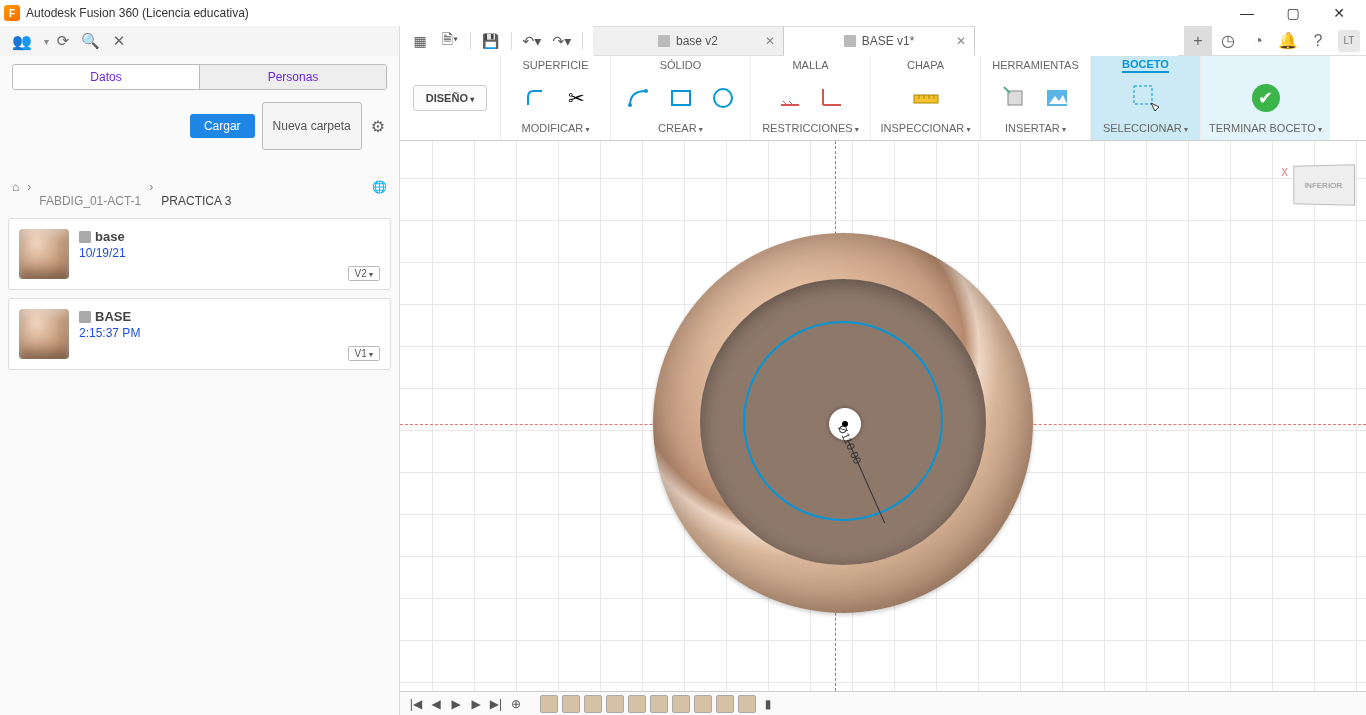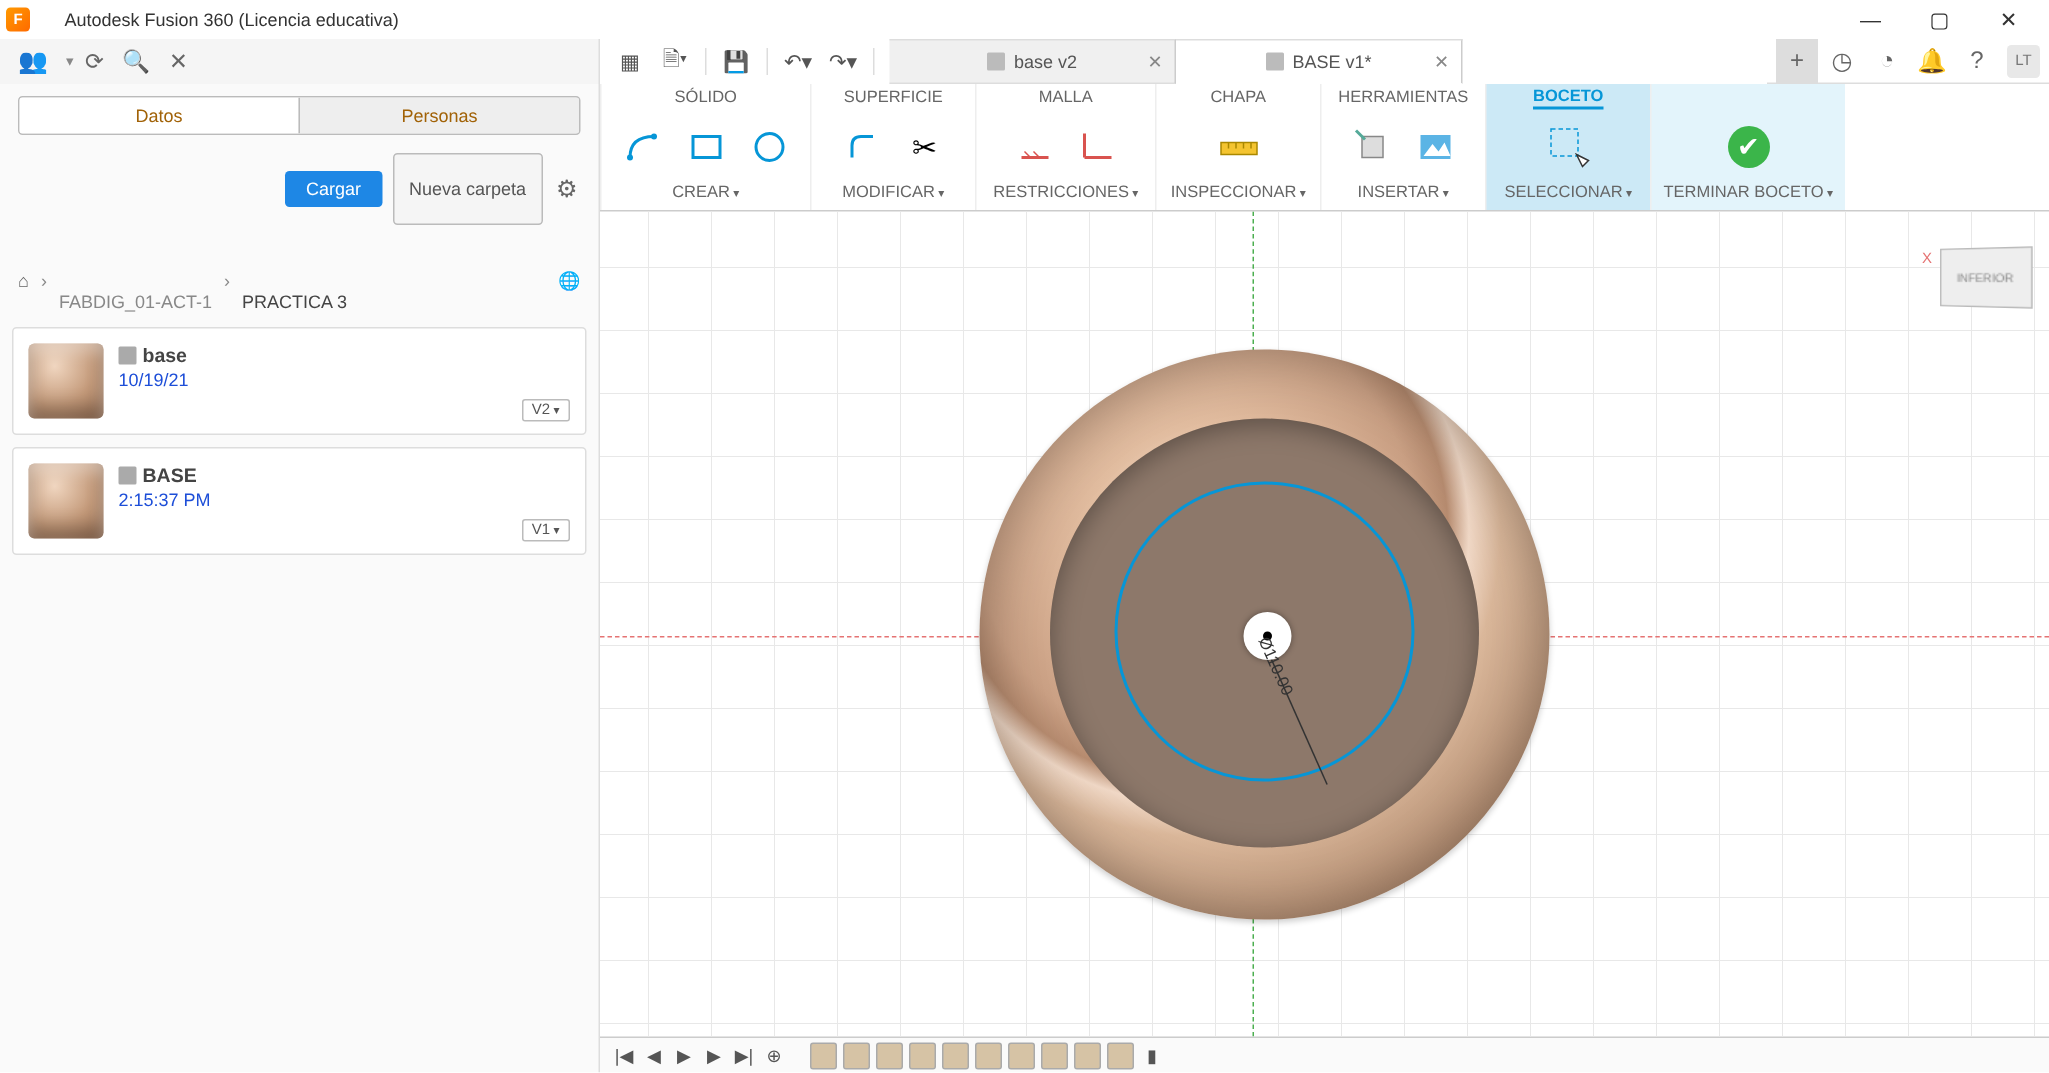--- a/index.html
+++ b/index.html
@@ -1,19 +1,19 @@
 <!DOCTYPE html>
 <html><head>
 <meta charset="utf-8">
 <style>
 * { box-sizing: border-box; margin: 0; padding: 0; font-family: "Segoe UI", Arial, sans-serif; }
 html, body { width: 1366px; height: 715px; overflow: hidden; background: #fff; }
 .titlebar { height: 26px; display: flex; align-items: center; padding: 0 4px; background: #fff; border-bottom: 0; }
 .titlebar .app-icon { width: 16px; height: 16px; background: linear-gradient(135deg,#ff9a00,#ff6a00); border-radius: 3px; margin-right: 6px; display:flex;align-items:center;justify-content:center;color:#fff;font-size:10px;font-weight:bold;}
-.titlebar .title { font-size: 12px; color: #333; flex: 1; margin-left: 17px; }
+.titlebar .title { font-size: 12px; color: #333; flex: 1; }
 .titlebar .win-btns { display: flex; }
 .titlebar .win-btn { width: 46px; height: 26px; display: flex; align-items: center; justify-content: center; color:#333; font-size:14px; }
 .topbar { height: 30px; display: flex; align-items: stretch; background: #fff; }
 .panel-user { width: 400px; display: flex; align-items: center; padding-left: 12px; background: #f5f5f5; border-right:1px solid #ddd;}
 .panel-user .people-icon { color:#555; margin-right:8px; font-size:16px;}
 .panel-user .uname { font-size: 14px; color: #333; flex:1;}
 .panel-user .chev { color:#888; font-size:10px; margin-left:4px;}
 .panel-user .tool-ico { width:28px; text-align:center; color:#666; font-size:15px;}
 .qat { display:flex; align-items:center; padding:0 6px; gap:2px; }
 .qat .q { width:28px; height:30px; display:flex; align-items:center; justify-content:center; color:#555; font-size:14px;}
@@ -24,21 +24,21 @@
 .doc-tab.active { background:#fff; border-right:1px solid #ccc; border-bottom:1px solid #fff;}
 .doc-tab .cube{ width:12px;height:12px;background:#bbb;margin-right:6px;border-radius:1px;}
 .doc-tab .x{ position:absolute; right:8px; color:#888; font-size:12px;}
 .right-icons { display:flex; align-items:center; padding:0 6px; gap:2px; border-bottom:1px solid #ddd;}
 .right-icons .r { width:28px; height:30px; display:flex; align-items:center; justify-content:center; color:#666;}
 .right-icons .add { background:#ddd; color:#666; font-size:16px;}
 .right-icons .avatar { width:22px;height:22px;border-radius:3px;background:#e8e8e8;color:#777;font-size:10px;display:flex;align-items:center;justify-content:center;margin-left:4px;}
 .main { display:flex; height: calc(715px - 56px); }
 .sidebar { width: 400px; background:#fafafa; border-right:1px solid #ddd; display:flex; flex-direction:column;}
 .side-tabs { display:flex; margin:8px 12px 0; border:1px solid #bbb; border-radius:3px; overflow:hidden; height:26px;}
-.side-tab { flex:1; text-align:center; font-size:12px; line-height:24px; color:#a16207;}
+.side-tab { flex:1; text-align:center; font-size:12px; line-height:24px; color:#6d28d9;}
 .side-tab.active { background:#fff;}
 .side-tab.inactive { background:#eee; border-left:1px solid #bbb;}
 .side-actions { display:flex; justify-content:flex-end; align-items:center; gap:7px; padding:12px;}
 .btn-primary { background:#1e87e5; color:#fff; border:none; padding:5px 14px; border-radius:3px; font-size:12px;}
 .btn-secondary { background:#f5f5f5; border:1px solid #bbb; padding:16px 10px; border-radius:3px; font-size:12px; color:#555;}
 .gear { color:#666; font-size:16px; padding:0 2px;}
 .breadcrumb { display:flex; align-items:center; padding:4px 12px 10px; gap:8px; font-size:12px; color:#888;}
 .breadcrumb .home{color:#666;}
 .breadcrumb .crumb{color:#888;margin-top:28px;}
 .breadcrumb .crumb.last{color:#444; font-weight:500;}
@@ -175,20 +175,41 @@
       <div class="item-info">
         <div class="nm"><span class="cube-sm"></span><span>BASE</span></div>
         <div class="dt">2:15:37 PM</div>
       </div>
       <div class="ver-badge">V1</div>
     </div>
   </div>
 
   <div class="canvas-wrap">
     <div class="ribbon">
+      <div class="workspace">
+        <div class="ws-btn">DISEÑO</div>
+      </div>
+      <div class="rgroup" style="width:110px">
+        <div class="toprow">
+            <span>SUPERFICIE</span>
+          </div>
+        <div class="icons">
+          <div class="ico">
+              <svg width="26" height="26">
+                <path d="M6 20 L6 12 Q6 6 12 6 L20 6" stroke="#0696d7" fill="none" stroke-width="2"></path>
+              </svg>
+            </div>
+          <div class="ico">
+              <svg width="26" height="26">
+                <text x="4" y="20" font-size="20">✂</text>
+              </svg>
+            </div>
+        </div>
+        <div class="lbl">MODIFICAR</div>
+      </div>
       <div class="rgroup" style="width:140px">
         <div class="toprow">
           <span>SÓLIDO</span>
         </div>
         <div class="icons">
           <div class="ico">
               <svg width="26" height="26">
                 <path d="M4 20 Q4 6 20 6" stroke="#0696d7" fill="none" stroke-width="2"></path>
                 <circle cx="4" cy="20" r="2" fill="#0696d7"></circle>
                 <circle cx="20" cy="6" r="2" fill="#0696d7"></circle>
@@ -199,38 +220,20 @@
                 <rect x="4" y="6" width="18" height="14" stroke="#0696d7" fill="none" stroke-width="2"></rect>
               </svg>
             </div>
           <div class="ico">
               <svg width="26" height="26">
                 <circle cx="13" cy="13" r="9" stroke="#0696d7" fill="none" stroke-width="2"></circle>
               </svg>
             </div>
         </div>
         <div class="lbl">CREAR</div>
-      </div>
-      <div class="rgroup" style="width:110px">
-        <div class="toprow">
-            <span>SUPERFICIE</span>
-          </div>
-        <div class="icons">
-          <div class="ico">
-              <svg width="26" height="26">
-                <path d="M6 20 L6 12 Q6 6 12 6 L20 6" stroke="#0696d7" fill="none" stroke-width="2"></path>
-              </svg>
-            </div>
-          <div class="ico">
-              <svg width="26" height="26">
-                <text x="4" y="20" font-size="20">✂</text>
-              </svg>
-            </div>
-        </div>
-        <div class="lbl">MODIFICAR</div>
       </div>
       <div class="rgroup" style="width:120px">
         <div class="toprow">
             <span>MALLA</span>
           </div>
         <div class="icons">
           <div class="ico">
               <svg width="26" height="26">
                 <line x1="4" y1="20" x2="22" y2="20" stroke="#d9534f" stroke-width="2"></line>
                 <line x1="6" y1="16" x2="10" y2="20" stroke="#d9534f"></line>

